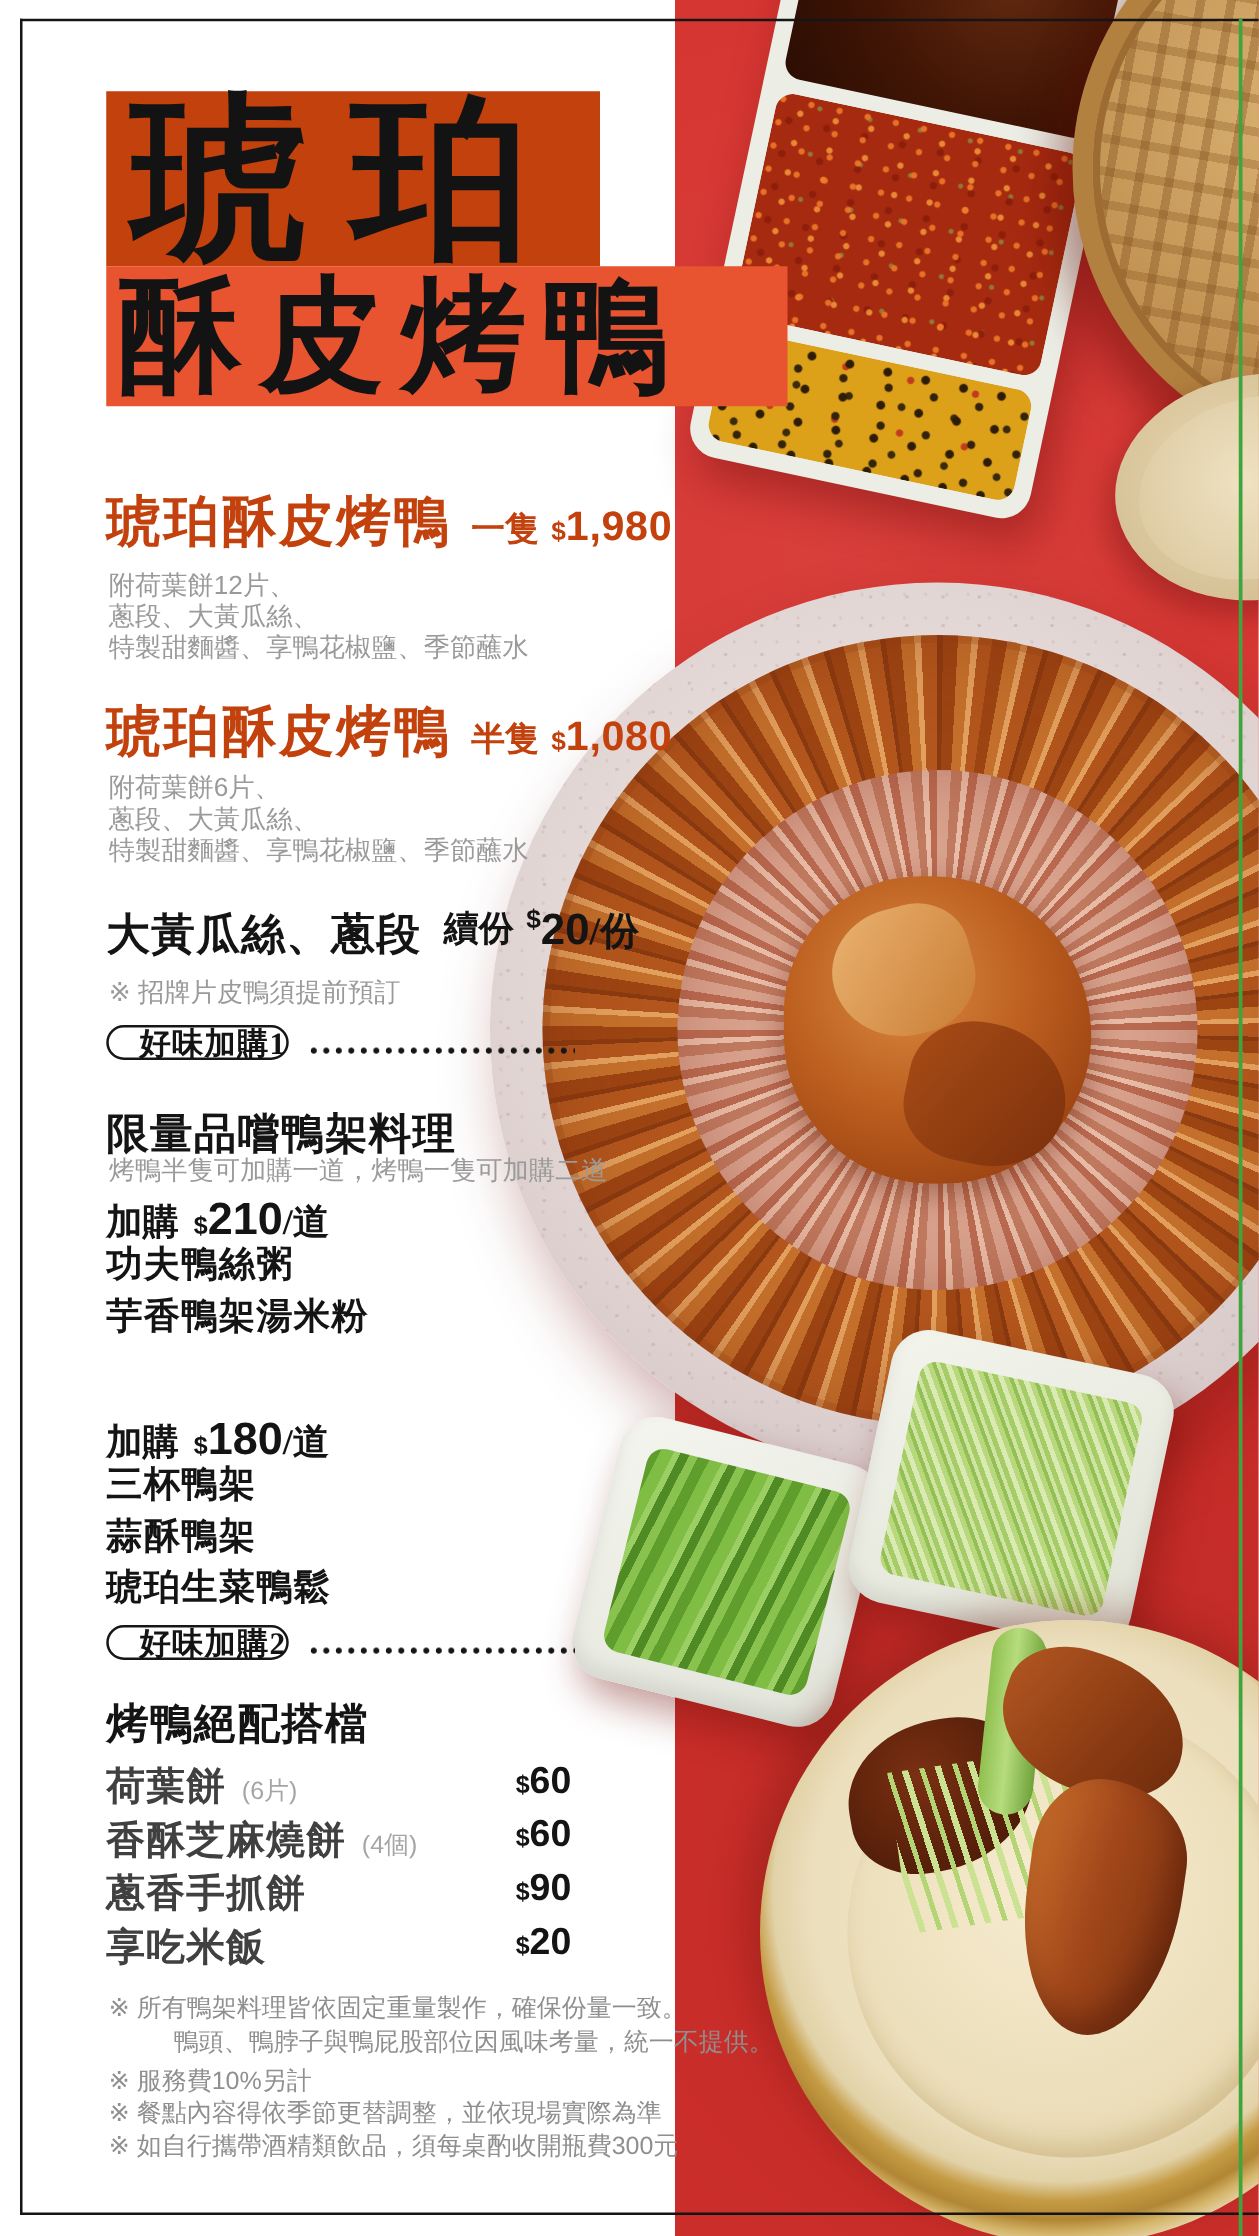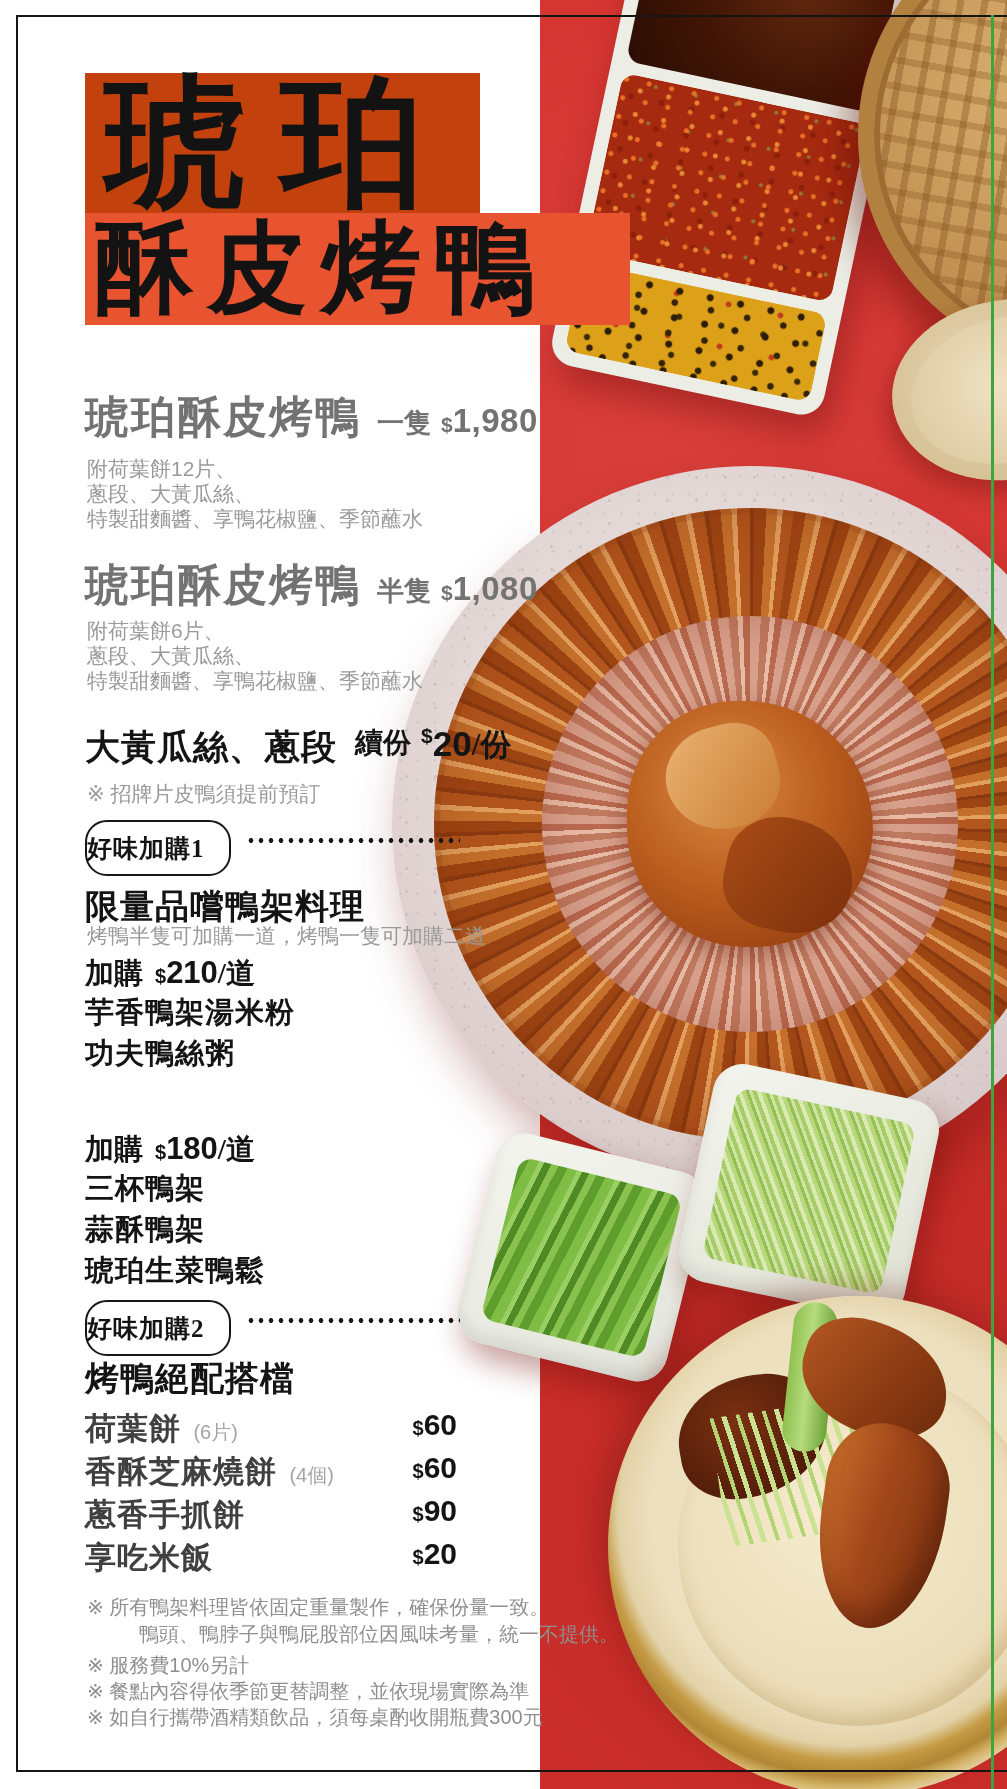--- a/index.html
+++ b/index.html
@@ -144,49 +144,49 @@
   }
   .title-orange{
     left:85px;top:213px;width:545px;height:112px;background:#e85330;z-index:4;
     display:flex;align-items:center;padding-left:8px;box-sizing:border-box;
   }
   .title-orange .t2{
     font-family:"Liberation Serif","DejaVu Serif",serif;font-weight:900;
     font-size:100px;line-height:108px;letter-spacing:14px;color:#131313;white-space:nowrap;
   }
   .col{z-index:5;}
-  .item-head{display:flex;align-items:baseline;white-space:nowrap;color:#737373;}
+  .item-head{display:flex;align-items:baseline;white-space:nowrap;color:#c2410c;}
   .item-name{font-family:"Liberation Serif","DejaVu Serif",serif;font-weight:900;font-size:44px;letter-spacing:2px;}
   .item-unit{font-family:"Liberation Serif","DejaVu Serif",serif;font-weight:900;font-size:27px;margin-left:16px;}
   .cur{font-weight:700;font-size:21px;margin-left:10px;}
   .amt{font-weight:700;font-size:33px;letter-spacing:.5px;}
   .desc{color:#9a9a9a;font-size:21px;line-height:25px;white-space:nowrap;}
 
   .refill-line{display:flex;align-items:flex-start;white-space:nowrap;color:#141414;}
   .refill-name{font-family:"Liberation Serif","DejaVu Serif",serif;font-weight:900;font-size:35px;letter-spacing:1px;}
   .refill-unit{font-family:"Liberation Serif","DejaVu Serif",serif;font-weight:900;font-size:28px;margin-left:18px;}
   .refill-per{font-family:"Liberation Serif","DejaVu Serif",serif;font-weight:900;font-size:31px;}
   .refill-amt{font-weight:700;font-size:35px;}
   .note{color:#9a9a9a;font-size:21px;white-space:nowrap;}
 
   .badge{
-    width:146px;height:56px;border:2.5px solid #161616;border-radius:22px;
-    display:flex;align-items:center;justify-content:flex-start;background:#fff;box-sizing:border-box;
+    width:146px;height:28px;border:2.5px solid #161616;border-radius:22px;
+    display:flex;align-items:center;justify-content:flex-end;background:#fff;box-sizing:border-box;
   }
   .badge span{font-family:"Liberation Serif","DejaVu Serif",serif;font-weight:900;font-size:25px;color:#141414;letter-spacing:1px;}
   .dotline{height:5px;
     background-image:radial-gradient(circle 2.2px at 3px 2.5px, #161616 2.1px, transparent 2.7px);
     background-size:10px 5px;background-repeat:repeat-x;}
 
   .sec-title{font-family:"Liberation Serif","DejaVu Serif",serif;font-weight:900;font-size:34px;color:#141414;letter-spacing:1px;white-space:nowrap;}
   .sec-sub{color:#9a9a9a;font-size:21px;white-space:nowrap;}
   .buy-line{display:flex;align-items:baseline;white-space:nowrap;color:#141414;}
   .buy-label{font-family:"Liberation Serif","DejaVu Serif",serif;font-weight:900;font-size:29px;}
   .buy-cur{font-weight:700;font-size:20px;margin-left:12px;}
-  .buy-amt{font-weight:700;font-size:31px;}
+  .buy-amt{font-weight:700;font-size:36px;}
   .buy-per{font-family:"Liberation Serif","DejaVu Serif",serif;font-weight:900;font-size:29px;}
   .dish-line{font-family:"Liberation Serif","DejaVu Serif",serif;font-weight:900;font-size:29px;color:#141414;line-height:41px;white-space:nowrap;letter-spacing:1px;}
 
   .menu-table{width:372px;}
   .mrow{position:relative;height:43px;}
   .mname{font-family:"Liberation Serif","DejaVu Serif",serif;font-weight:900;font-size:31px;color:#404040;white-space:nowrap;letter-spacing:1px;}
   .mqty{color:#a5a5a5;font-size:20px;margin-left:8px;}
   .mprice{position:absolute;right:0;top:0;display:flex;align-items:baseline;color:#141414;}
   .mprice .c{font-weight:700;font-size:20px;}
   .mprice .a{font-weight:700;font-size:30px;}
@@ -285,22 +285,22 @@
 <div class="abs col sec-title" style="left:85px;top:884px;">限量品嚐鴨架料理</div>
 <div class="abs col sec-sub" style="left:87px;top:922px;">烤鴨半隻可加購一道，烤鴨一隻可加購二道</div>
 
 <div class="abs col buy-line" style="left:85px;top:954px;">
   <span class="buy-label">加購</span>
   <span class="buy-cur">$</span>
   <span class="buy-amt">210</span>
   <span class="buy-per">/道</span>
 </div>
 <div class="abs col" style="left:85px;top:992px;">
+  <div class="dish-line">功夫鴨絲粥</div>
   <div class="dish-line">芋香鴨架湯米粉</div>
-  <div class="dish-line">功夫鴨絲粥</div>
 </div>
 
 <div class="abs col buy-line" style="left:85px;top:1130px;">
   <span class="buy-label">加購</span>
   <span class="buy-cur">$</span>
   <span class="buy-amt">180</span>
   <span class="buy-per">/道</span>
 </div>
 <div class="abs col" style="left:85px;top:1168px;">
   <div class="dish-line">三杯鴨架</div>

